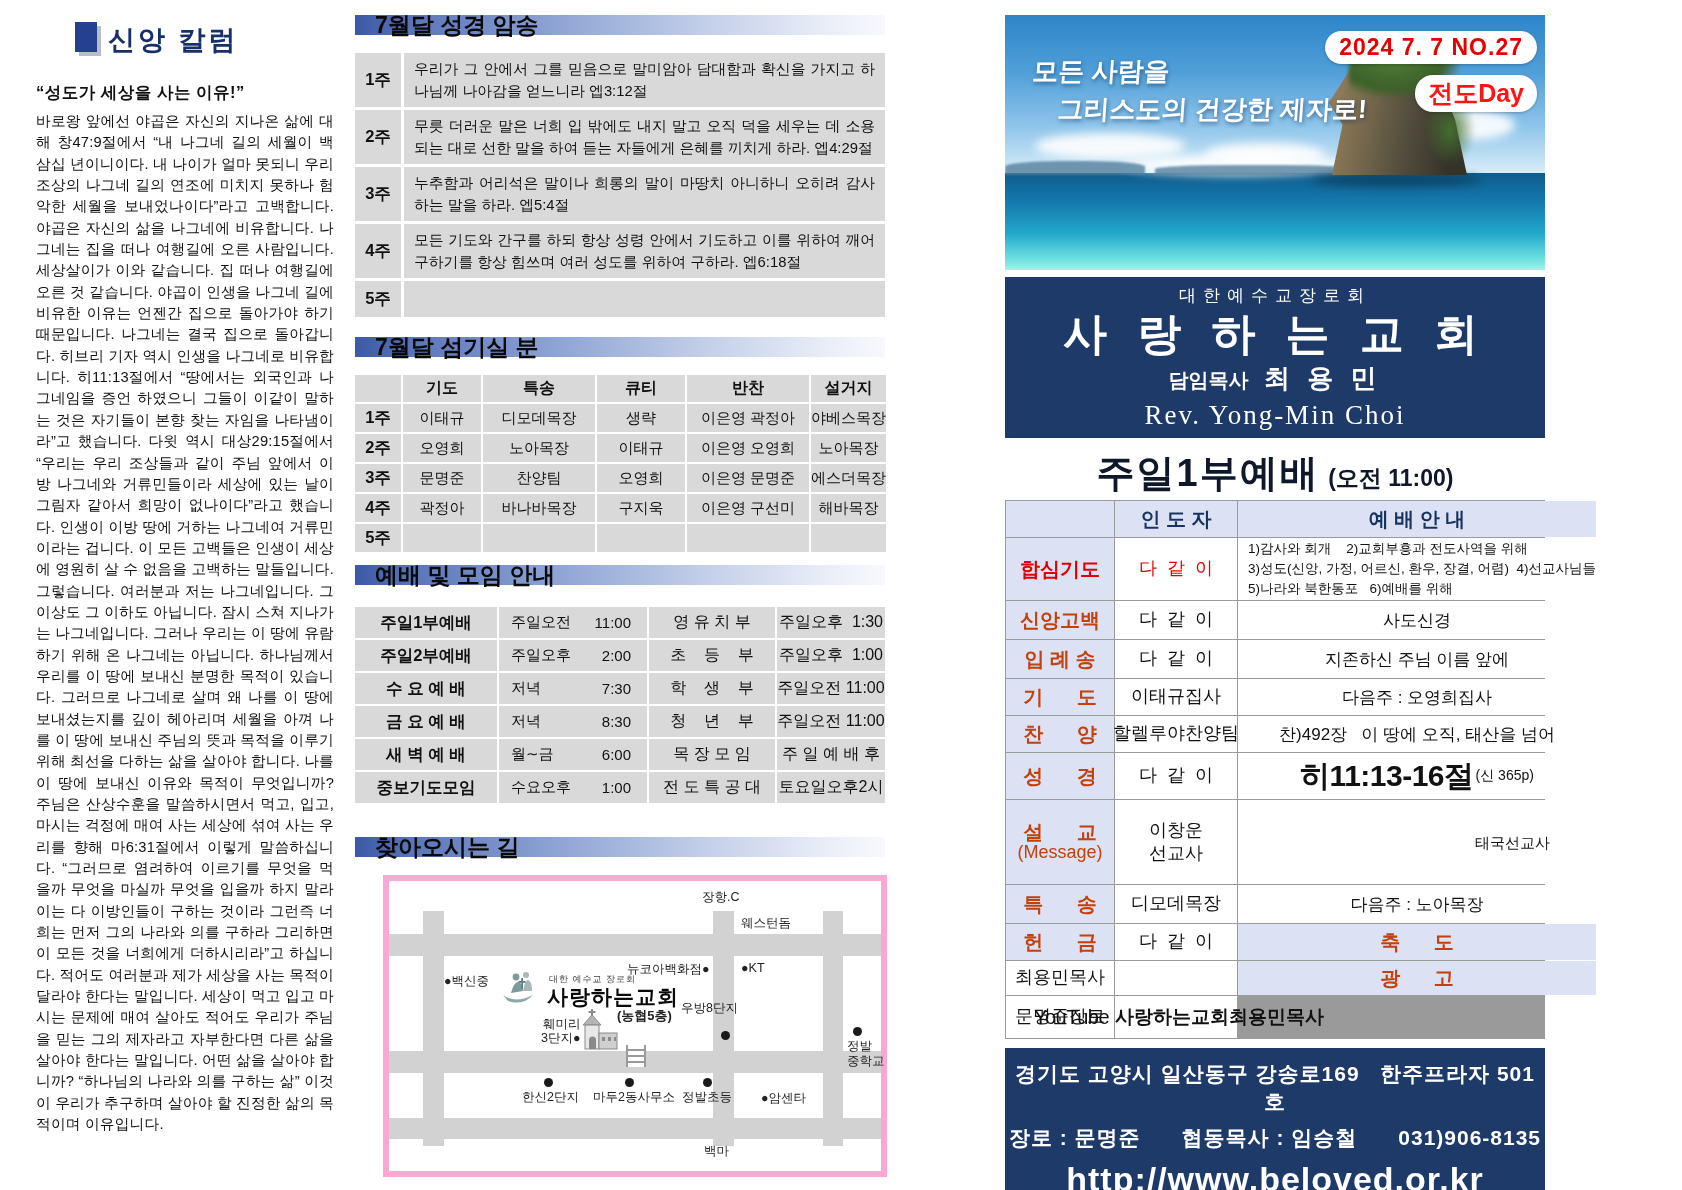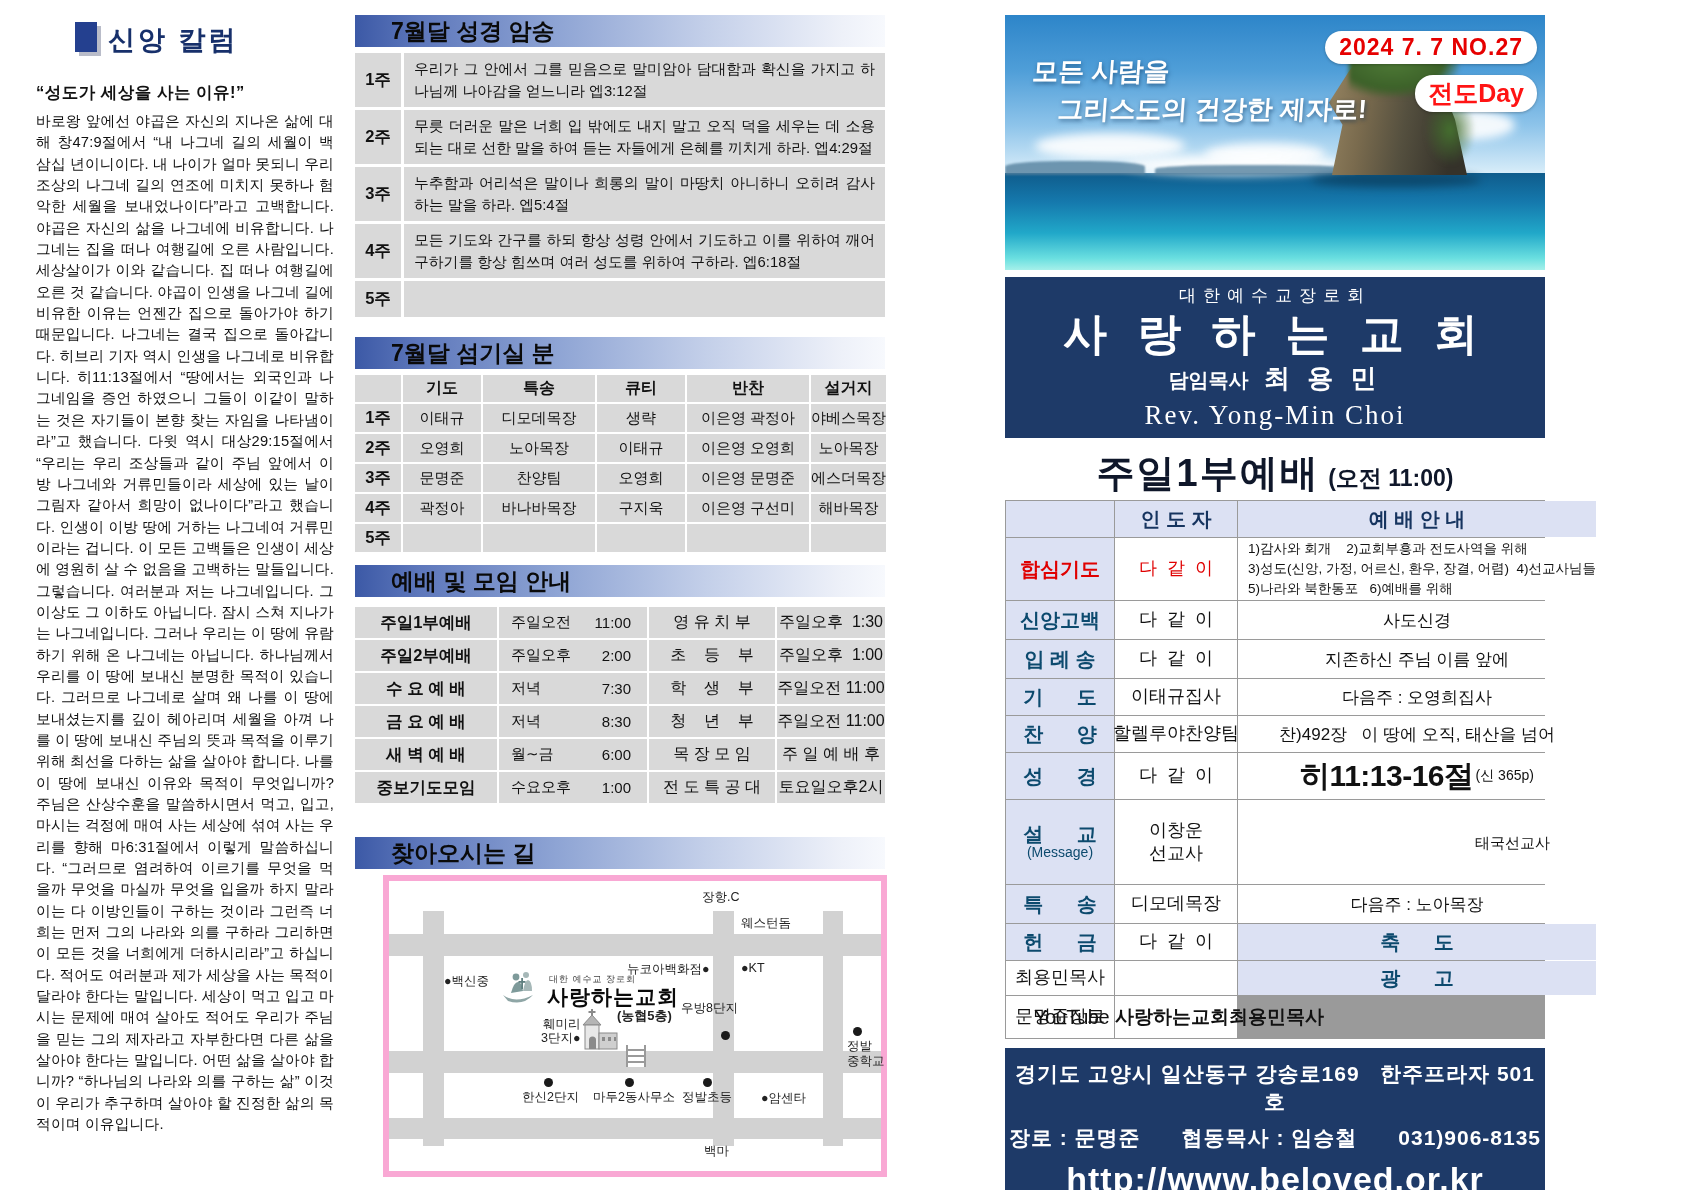--- a/index.html
+++ b/index.html
@@ -9,22 +9,22 @@
   
   .col-left{position:absolute;left:36px;top:22px;width:298px;}
   .col-head{display:flex;align-items:flex-start;gap:11px;margin-left:39px;}
   .head-block{width:22px;height:30px;background:#24408f;box-shadow:4px 4px 0 #b9bcc9;}
   .head-text{font-size:27px;font-weight:bold;color:#17306b;letter-spacing:3px;}
   .article-title{margin-top:24px;font-size:16.5px;font-weight:bold;letter-spacing:.5px;white-space:pre-wrap;}
   .article-body{margin-top:7px;font-size:14.7px;line-height:21.35px;text-align:justify;letter-spacing:.2px;}
 
   
   .col-mid{position:absolute;left:355px;top:0;width:530px;height:1190px;}
-  .bar{position:absolute;left:0;width:530px;height:32px;display:flex;align-items:center;
-       padding-left:36px;box-sizing:border-box;font-size:23px;font-weight:bold;color:#0a0a0a;
+  .bar{position:absolute;left:0;width:530px;height:20px;display:flex;align-items:center;
+       padding-left:20px;box-sizing:border-box;font-size:23px;font-weight:bold;color:#0a0a0a;
        background:linear-gradient(90deg,#3c59a6 0%,#5d77bb 12%,#8ea4d4 38%,#c3cfe9 66%,#eef1f9 92%,#f7f9fd 100%);}
   .bar1{top:15px}.bar2{top:337px}.bar3{top:565px}.bar4{top:837px}
 
   .t1{position:absolute;left:0;top:53px;width:530px;display:grid;
       grid-template-columns:46px 1fr;grid-template-rows:54px 54px 54px 54px 36px;gap:3px;}
   .t2{position:absolute;left:0;top:375px;width:530px;display:grid;
       grid-template-columns:46px 78px 112px 88px 122px 1fr;grid-template-rows:27px repeat(5,28px);gap:2px;}
   .t3{position:absolute;left:0;top:607px;width:530px;display:grid;
       grid-template-columns:142px 148px 126px 1fr;grid-template-rows:repeat(6,31px);gap:2px;}
   .gcell{background:#d9d9d9;display:flex;align-items:center;justify-content:center;font-size:15px;white-space:pre;}
@@ -81,23 +81,23 @@
 
   .svc-title{position:absolute;left:0;top:448px;width:540px;text-align:center;color:#0f172a;}
   .svc-title .big{font-size:38px;font-weight:900;letter-spacing:2px;}
   .svc-title .small{font-size:23px;font-weight:800;margin-left:4px;}
 
   .t-svc{position:absolute;left:0;top:500px;width:540px;box-sizing:border-box;display:grid;
         grid-template-columns:108px 122px 1fr;
         grid-template-rows:36px 62px 38px 38px 36px 36px 46px 84px 38px 36px 34px 42px;
         gap:1px;background:#9a9a9a;border:1px solid #9a9a9a;}
   .t-svc>div{background:#fff;display:flex;align-items:center;justify-content:center;white-space:pre;}
-  .svc-item{background:#dce1f3 !important;color:#0c4a6e;font-weight:bold;font-size:20px;
+  .svc-item{background:#dce1f3 !important;color:#c2410c;font-weight:bold;font-size:20px;
         flex-direction:column;line-height:1.1;}
-  .svc-item .sub{font-size:14px;font-weight:normal;letter-spacing:0;}
+  .svc-item .sub{font-size:18px;font-weight:normal;letter-spacing:0;}
   .svc-head{background:#dce1f3 !important;color:#16345f;font-weight:bold;font-size:20px;}
   .svc-leader{font-size:18px;flex-direction:column;line-height:1.3;}
   .svc-guide{font-size:17px;}
   .red{color:#e00000 !important;}
   .prayerlines{align-items:flex-start !important;flex-direction:column;justify-content:center !important;
         padding-left:10px;font-size:13.5px;line-height:1.5;}
   .bigverse{font-size:30px;font-weight:900;letter-spacing:-.5px;}
   .smallref{font-size:14px;font-weight:normal;margin-left:2px;}
   .sermon{flex-direction:column;}
   .sermon .ttl{font-size:31px;font-weight:900;letter-spacing:1px;}

